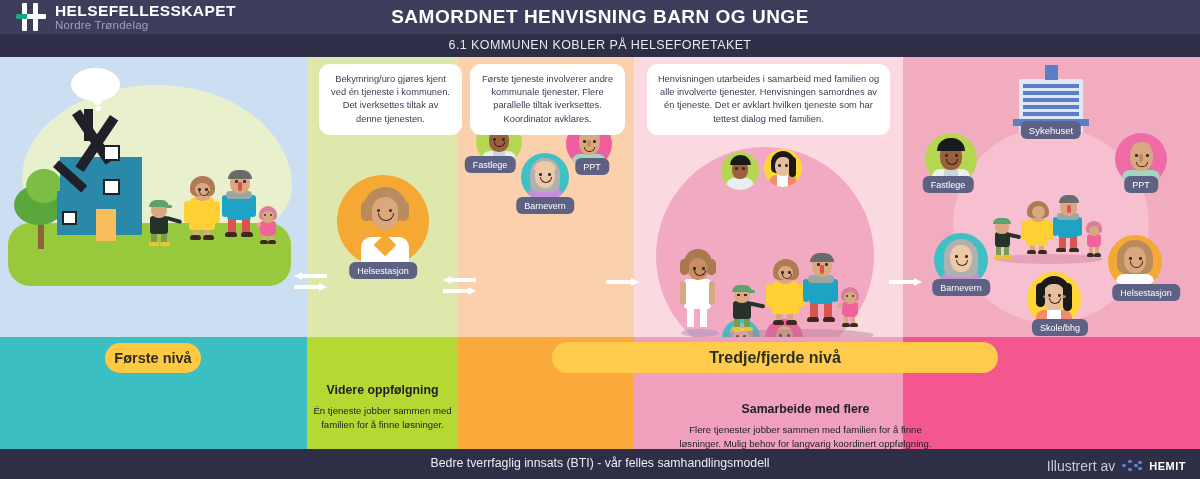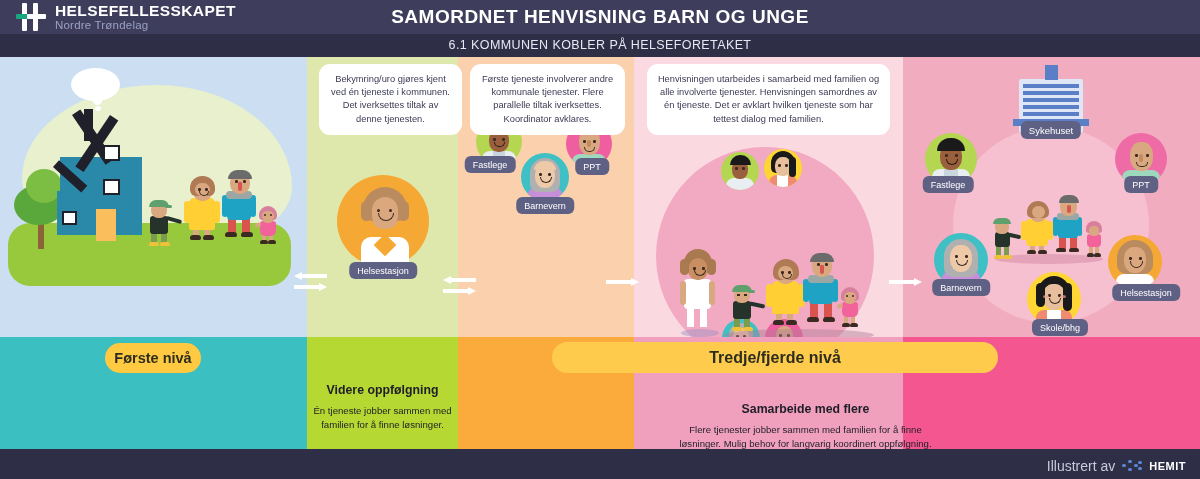--- a/index.html
+++ b/index.html
@@ -624,20 +624,21 @@
   <div class="btxt bt2">
     <div class="bt-h">Videre oppfølgning</div>
     <div class="bt-p">Én tjeneste jobber sammen med familien for å finne løsninger.</div>
   </div>
   <div class="btxt bt4">
     <div class="bt-h">Samarbeide med flere</div>
     <div class="bt-p">Flere tjenester jobber sammen med familien for å finne løsninger. Mulig behov for langvarig koordinert oppfølgning.</div>
   </div>
 
   <div class="footer">
+    <div class="footer-txt">Bedre tverrfaglig innsats (BTI) - vår felles samhandlingsmodell</div>
     <div class="credit">
       <span class="credit-lbl">Illustrert av</span>
       <span class="hemit-dots">
         <i style="left:0;top:4px;"></i>
         <i style="left:6px;top:0;"></i>
         <i style="left:6px;top:8px;"></i>
         <i style="left:12px;top:4px;"></i>
         <i style="left:16px;top:1px;"></i>
         <i style="left:16px;top:7px;"></i>
       </span>

